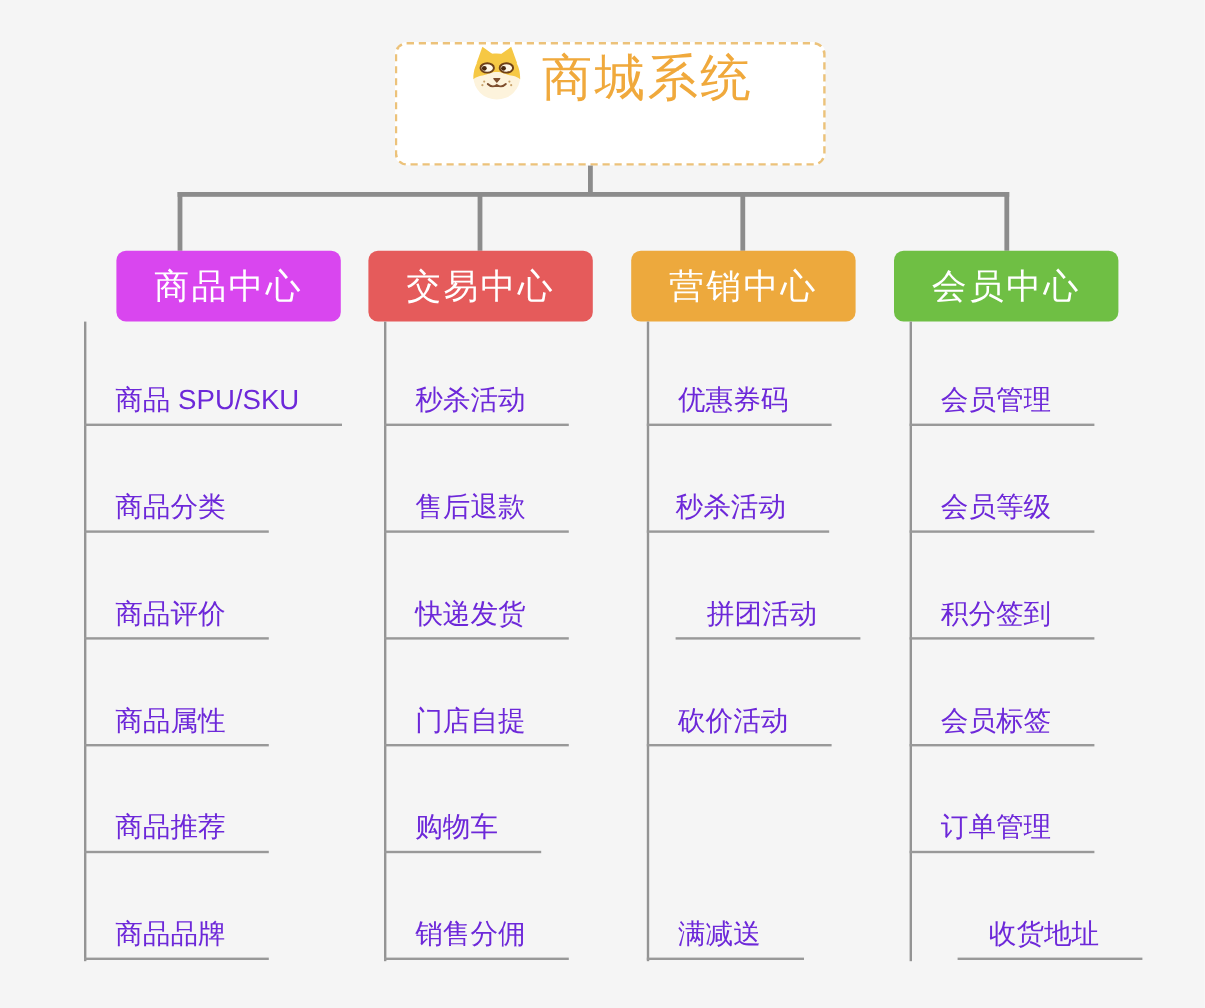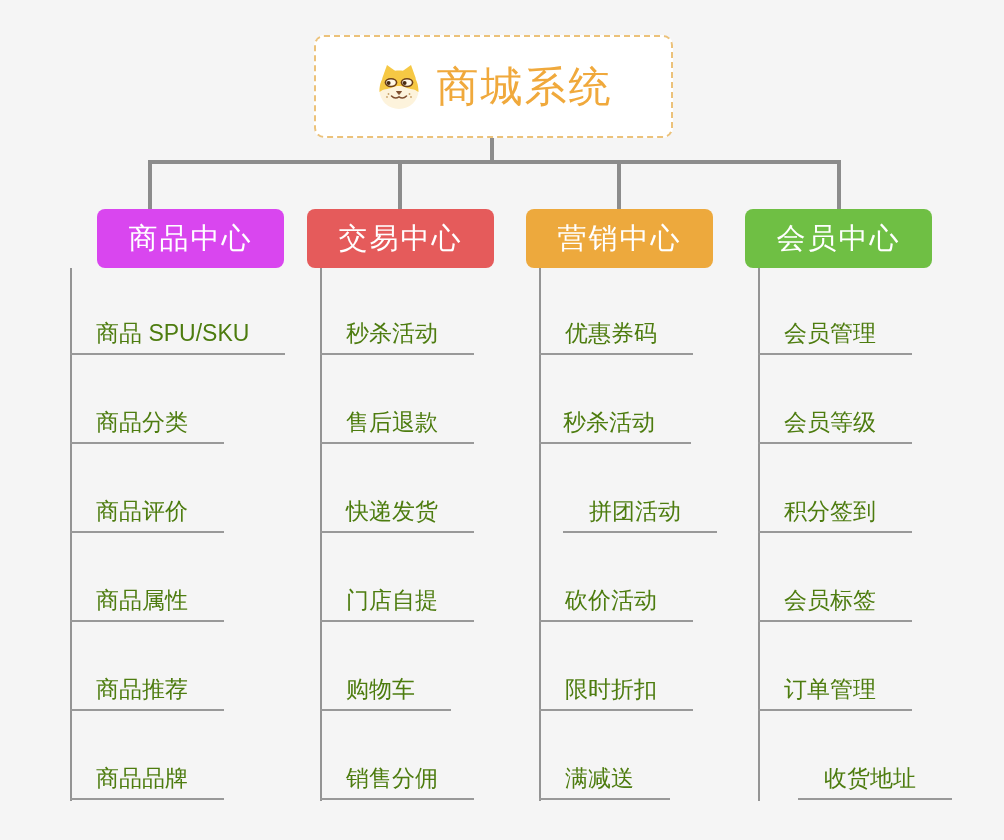--- a/index.html
+++ b/index.html
@@ -1,37 +1,37 @@
 <!DOCTYPE html>
 <html><head>
 <meta charset="utf-8">
 <style>
   html,body{margin:0;padding:0;}
   body{font-family:"Liberation Sans","DejaVu Sans",sans-serif;}
   #canvas{position:relative;width:1004px;height:840px;background:#F5F5F5;overflow:hidden;}
 
   
-  .root-node{position:absolute;left:314px;top:35px;width:359px;height:103px;
+  .root-node{position:absolute;left:329px;top:35px;width:359px;height:103px;
     background:#FFFFFF;border:2px dashed #ECC27A;border-radius:10px;box-sizing:border-box;
-    display:flex;align-items:center;justify-content:center;gap:14px;}
+    display:flex;align-items:flex-start;justify-content:center;gap:14px;}
   .root-label{font-size:42px;letter-spacing:2px;font-weight:400;}
   .doge{width:48px;height:48px;flex:0 0 auto;}
 
   
   .connector{position:absolute;background:#8C8C8C;}
   .colline{position:absolute;width:2px;background:#949494;}
 
   
   .branch-node{position:absolute;top:209px;width:187px;height:59px;border-radius:8px;
     display:flex;align-items:center;justify-content:center;color:#FFFFFF;
     font-size:29px;letter-spacing:2px;box-sizing:border-box;}
 
   
   .leaf{position:absolute;display:inline-block;white-space:nowrap;
-    font-size:23px;line-height:30px;color:#4d7c0f;
+    font-size:23px;line-height:30px;color:#6d28d9;
     padding:0 36px 5px 26px;border-bottom:2px solid #999999;}
 </style>
 </head>
 <body>
 
 <div id="canvas">
 
   <div class="root-node" style="border-color: rgb(236, 194, 122); background-color: rgb(255, 255, 255);">
     <svg class="doge" viewBox="0 0 48 48">
       <path d="M7 16 L12 2 L21 8.5 Z" fill="#F6C844"></path>
@@ -90,21 +90,20 @@
   <div class="leaf" style="left:320px;top:407px;">售后退款</div>
   <div class="leaf" style="left:320px;top:496px;">快递发货</div>
   <div class="leaf" style="left:320px;top:585px;">门店自提</div>
   <div class="leaf" style="left:320px;top:674px;">购物车</div>
   <div class="leaf" style="left:320px;top:763px;">销售分佣</div>
 
   <div class="leaf" style="left:539px;top:318px;">优惠券码</div>
   <div class="leaf" style="left:539px;top:407px;padding-left:24px;">秒杀活动</div>
   <div class="leaf" style="left:563px;top:496px;">拼团活动</div>
   <div class="leaf" style="left:539px;top:585px;">砍价活动</div>
-  <div class="leaf" style="left:539px;top:674px;">限时折扣</div>
   <div class="leaf" style="left:539px;top:763px;">满减送</div>
 
   <div class="leaf" style="left:758px;top:318px;">会员管理</div>
   <div class="leaf" style="left:758px;top:407px;">会员等级</div>
   <div class="leaf" style="left:758px;top:496px;">积分签到</div>
   <div class="leaf" style="left:758px;top:585px;">会员标签</div>
   <div class="leaf" style="left:758px;top:674px;">订单管理</div>
   <div class="leaf" style="left:798px;top:763px;">收货地址</div>
 
 </div>

